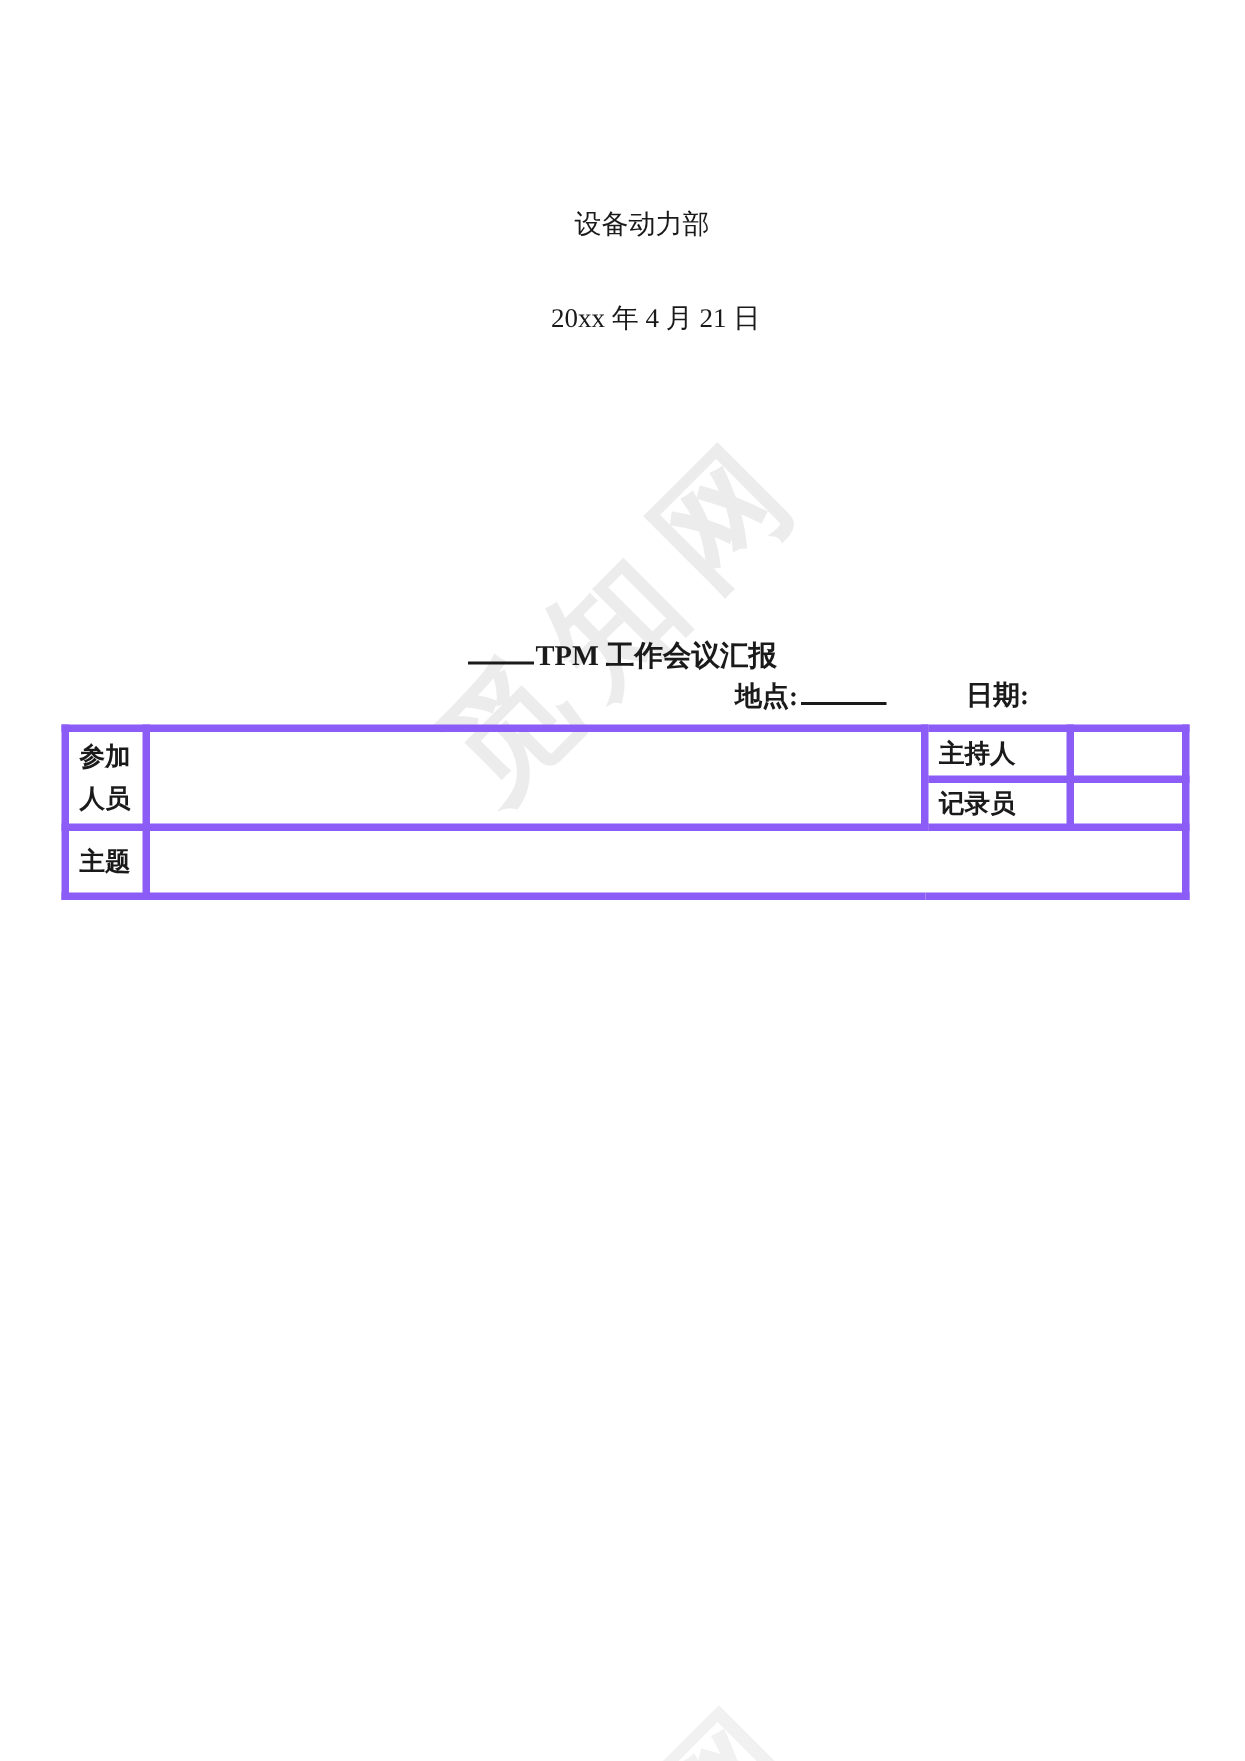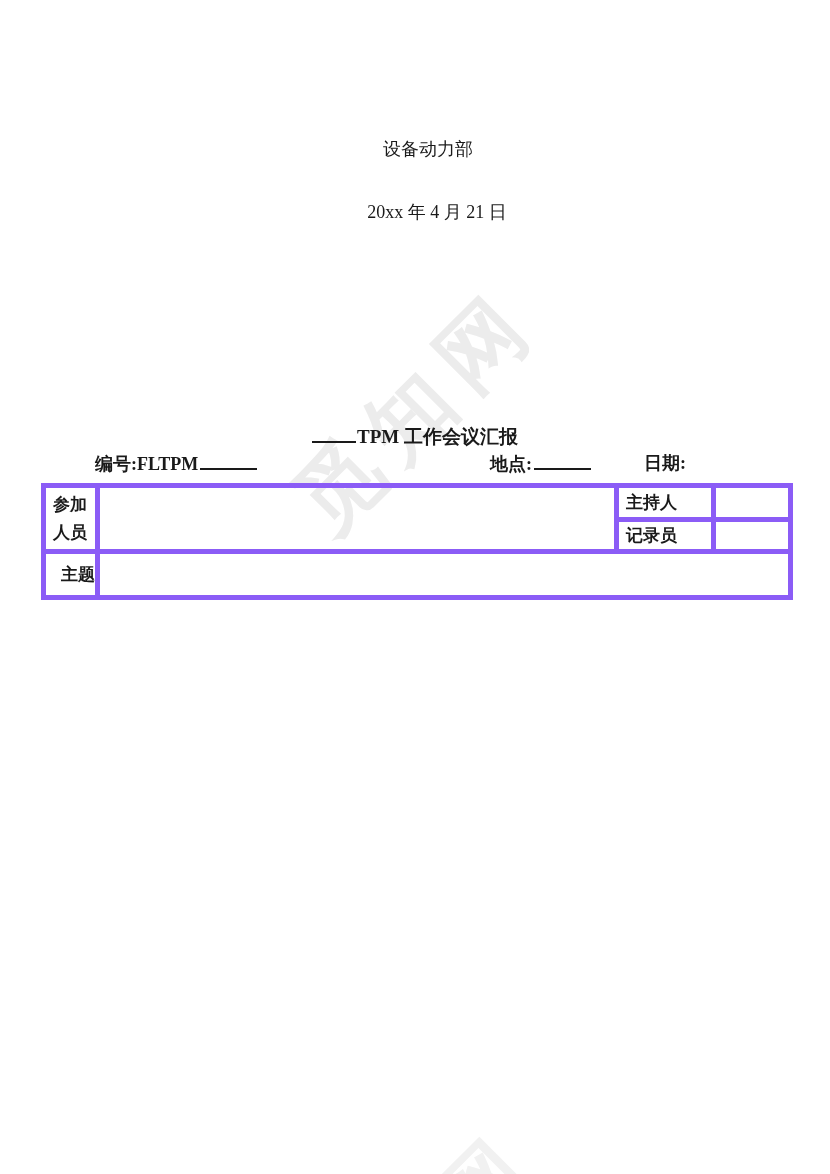--- a/index.html
+++ b/index.html
@@ -88,21 +88,21 @@
   .form-table td {
     border: 5px solid #8b5cf6;
     padding: 0 0 0 7px;
     vertical-align: middle;
     overflow: hidden;
   }
   .row-sub1 { height: 34px; }
   .row-sub2 { height: 32px; }
   .row-topic { height: 46px; }
   .cell-participants { line-height: 28px; }
-  .cell-topic { vertical-align: top; padding-top: 6px; line-height: 22px; text-align: right; }
+  .cell-topic { vertical-align: top; padding-top: 6px; line-height: 22px; }
   .cell-value { font-weight: normal; }
 </style>
 </head>
 <body>
 
 <div class="page">
 
   <div class="watermark wm-main">
     <span>觅知网</span>
   </div>
@@ -111,23 +111,20 @@
   </div>
 
   <div class="doc-line department">设备动力部</div>
   <div class="doc-line dateline">20xx 年 4 月 21 日</div>
 
   <div class="doc-line doc-title">
     <span class="blank title-blank"></span><span>TPM 工作会议汇报</span>
   </div>
 
   <div class="meta-row">
-    <span class="meta-item meta-number">
-      <span>编号:FLTPM</span><span class="blank field-blank"></span>
-    </span>
     <span class="meta-item meta-location">
       <span>地点:</span><span class="blank field-blank"></span>
     </span>
     <span class="meta-item meta-date">
       <span>日期:</span><span></span>
     </span>
   </div>
 
   <table class="form-table">
     <colgroup>

